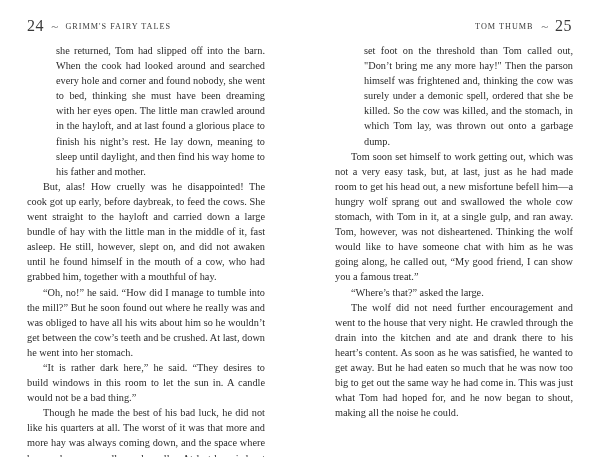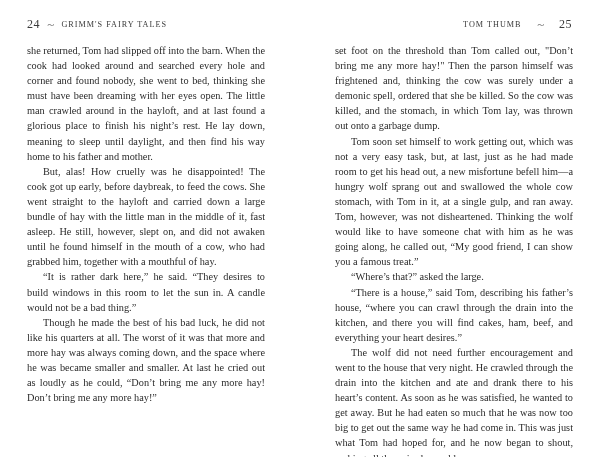--- a/index.html
+++ b/index.html
@@ -4,54 +4,54 @@
 <style>
   html, body { margin:0; padding:0; background:#ffffff; }
   body { width:600px; height:457px; position:relative; overflow:hidden;
          font-family:"Liberation Serif","DejaVu Serif",serif; color:#2a2a2a; }
   .page { position:absolute; top:0; height:457px; }
   .page.left { left:0; width:300px; }
   .page.right { left:300px; width:300px; }
   .runhead { position:absolute; top:17px; font-size:8.2px; letter-spacing:1px;
              text-transform:uppercase; color:#3a3a3a; white-space:nowrap; display:flex; align-items:center; }
   .left .runhead { left:27px; }
-  .right .runhead { right:28px;gap:8px; }
-  .runhead .num { font-size:12px; letter-spacing:0.5px;text-align:center; }
+  .right .runhead { right:28px; }
+  .runhead .num { font-size:16px; letter-spacing:0.5px;text-align:center; }
   .orn { display:inline-block; margin:0 8px; font-size:10px; color:#555; letter-spacing:0; transform:scaleX(1.3); }
   .body { position:absolute; top:43px; font-size:10.3px; line-height:15.1px; text-align:justify; hyphens:none; }
   .left .body { left:27px; width:238px; }
   .right .body { left:35px; width:238px; }
   .body p { margin:0; text-indent:16px; }
-  .body p.noindent { text-indent:0; }
+  .body p.noindent { text-indent:0;margin-left:29px; }
 </style>
 </head>
 <body>
 
 <div class="page left">
   <div class="runhead">
     <span class="num">24</span>
     <span class="orn">~</span>
     <span>Grimm's Fairy Tales</span>
   </div>
   <div class="body">
     <p class="noindent">she returned, Tom had slipped off into the barn. When the cook had looked around and searched every hole and corner and found nobody, she went to bed, thinking she must have been dreaming with her eyes open. The little man crawled around in the hayloft, and at last found a glorious place to finish his night’s rest. He lay down, meaning to sleep until daylight, and then find his way home to his father and mother.</p>
     <p>But, alas! How cruelly was he disappointed! The cook got up early, before daybreak, to feed the cows. She went straight to the hayloft and carried down a large bundle of hay with the little man in the middle of it, fast asleep. He still, however, slept on, and did not awaken until he found himself in the mouth of a cow, who had grabbed him, together with a mouthful of hay.</p>
+    <p>“Oh, no!” he said. “How did I manage to tumble into the mill?” But he soon found out where he really was and was obliged to have all his wits about him so he wouldn’t get between the cow’s teeth and be crushed. At last, down he went into her stomach.</p>
     <p>“It is rather dark here,” he said. “They desires to build windows in this room to let the sun in. A candle would not be a bad thing.”</p>
     <p>Though he made the best of his bad luck, he did not like his quarters at all. The worst of it was that more and more hay was always coming down, and the space where he was became smaller and smaller. At last he cried out as loudly as he could, “Don’t bring me any more hay! Don’t bring me any more hay!”</p>
 
   </div>
 </div>
 
 <div class="page right">
   <div class="runhead">
     <span>Tom Thumb</span>
     <span class="orn">~</span>
     <span class="num">25</span>
   </div>
   <div class="body">
     <p class="noindent">set foot on the threshold than Tom called out, "Don’t bring me any more hay!" Then the parson himself was frightened and, thinking the cow was surely under a demonic spell, ordered that she be killed. So the cow was killed, and the stomach, in which Tom lay, was thrown out onto a garbage dump.</p>
     <p>Tom soon set himself to work getting out, which was not a very easy task, but, at last, just as he had made room to get his head out, a new misfortune befell him—a hungry wolf sprang out and swallowed the whole cow stomach, with Tom in it, at a single gulp, and ran away. Tom, however, was not disheartened. Thinking the wolf would like to have someone chat with him as he was going along, he called out, “My good friend, I can show you a famous treat.”</p>
     <p>“Where’s that?” asked the large.</p>
-    <p>“There is a house,” said Tom, describing his father’s house, “where you can crawl through the drain into the kitchen, and there you will find cakes, ham, beef, and everything your heart desires.”</p>
     <p>The wolf did not need further encouragement and went to the house that very night. He crawled through the drain into the kitchen and ate and drank there to his heart’s content. As soon as he was satisfied, he wanted to get away. But he had eaten so much that he was now too big to get out the same way he had come in. This was just what Tom had hoped for, and he now began to shout, making all the noise he could.</p>
 
   </div>
 </div>
 
 </body></html>

